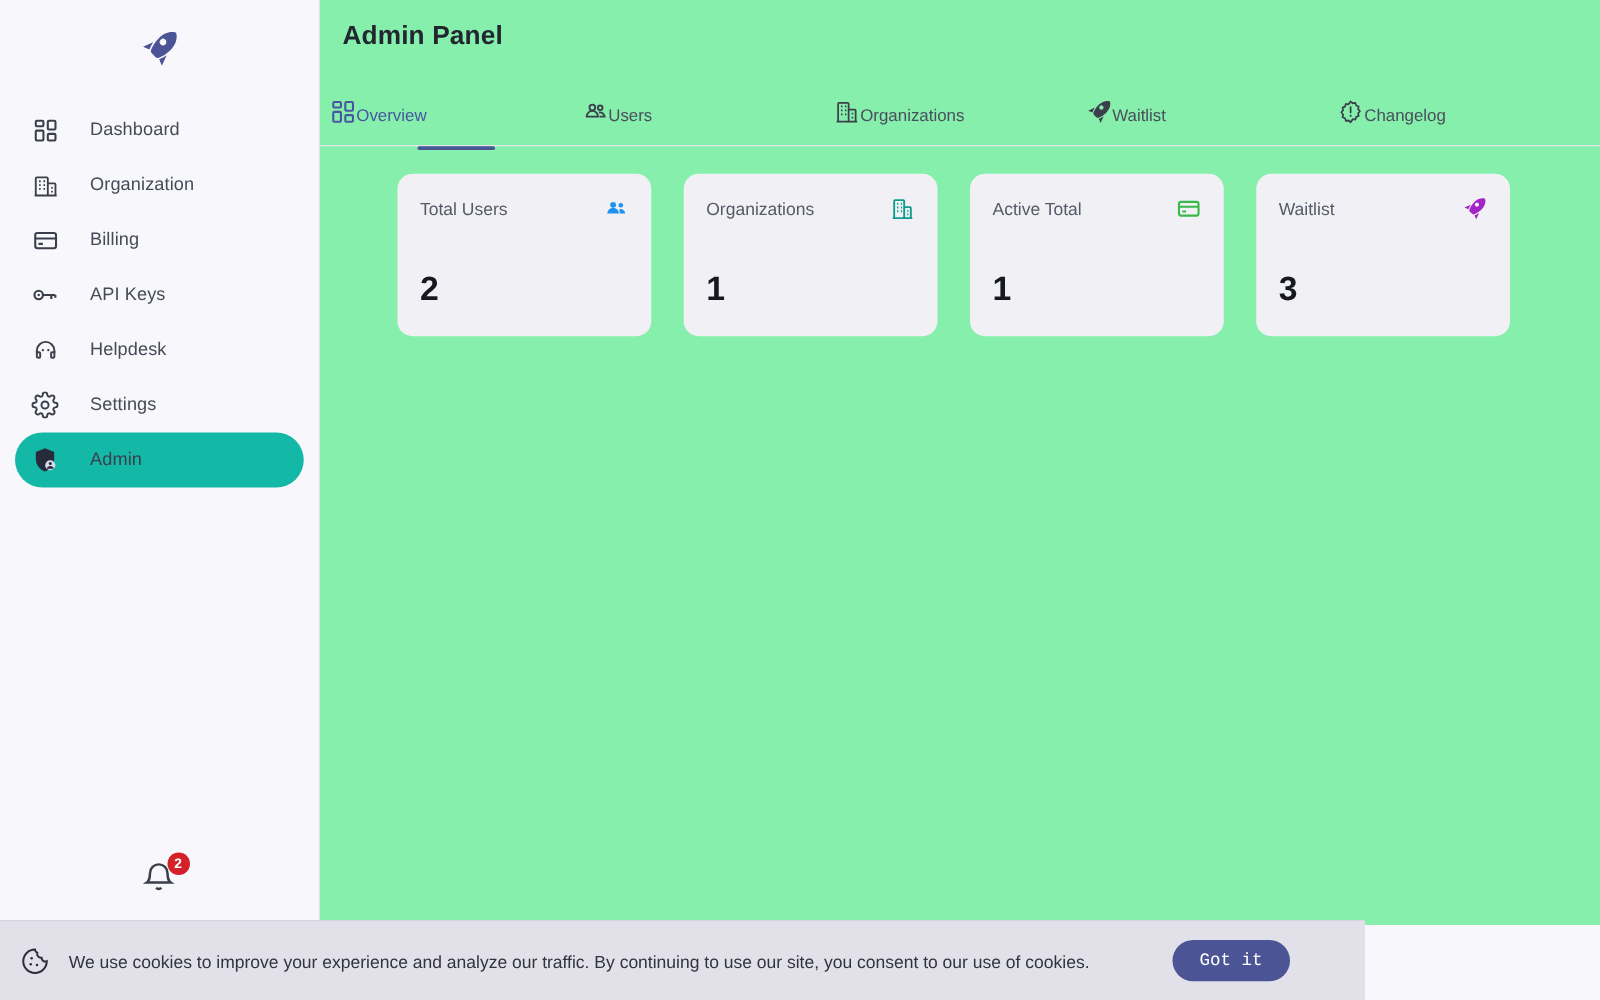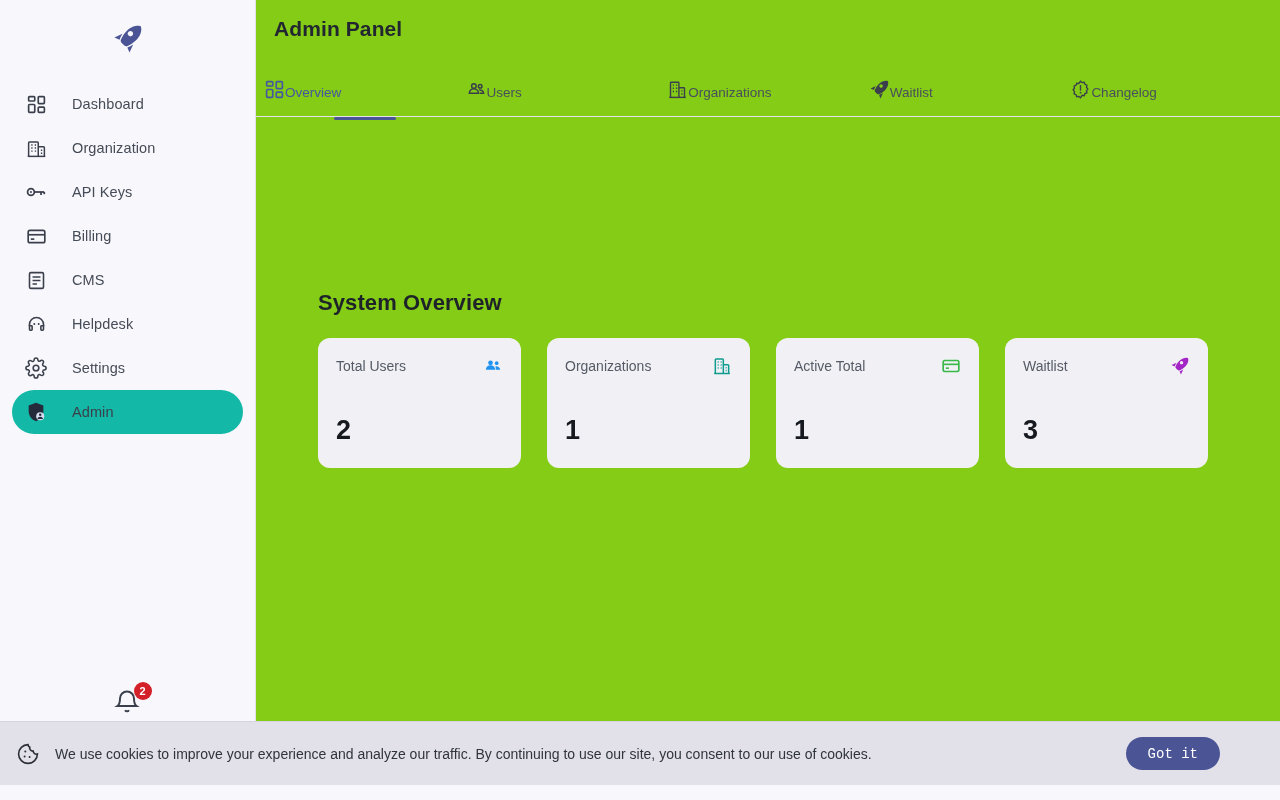--- a/index.html
+++ b/index.html
@@ -69,21 +69,21 @@
     border-radius: 9px;
     font-size: 11px; font-weight: bold;
     display: flex; align-items: center; justify-content: center;
     padding: 0 4px;
     line-height: 1;
   }
 
   
   .main {
     flex: 1 1 auto; height: 740px;
-    background: #84cc16;
+    background: #86efac;
     display: flex; flex-direction: column;
     overflow: hidden;
   }
   .page-title {
     font-size: 21px; font-weight: bold; color: #222630;
     padding: 17px 0 0 18px;
     letter-spacing: 0.1px;
   }
   .tabs {
     display: flex;
@@ -148,22 +148,22 @@
   .card-icon svg { display: block; }
   .card-value {
     margin-top: auto;
     margin-bottom: 24px;
     font-size: 27px; font-weight: bold; color: #16191f;
     line-height: 1;
   }
 
   
   .cookie-banner {
-    position: absolute; left: 0; bottom: 15px;
-    width: 1280px; height: 64px;
+    position: absolute; left: 0; bottom: 0;
+    width: 1092px; height: 64px;
     background: #e2e1e9;
     display: flex; align-items: center;
     padding: 0 20px 0 16px;
     border-top: 1px solid #d6d5df;
   }
   .cookie-icon { width: 24px; height: 24px; flex: 0 0 24px; color: #2c2f38; }
   .cookie-icon svg { display: block; }
   .cookie-text {
     margin-left: 15px;
     font-size: 14px; color: #30343d;
@@ -214,51 +214,42 @@
             <path d="M14 10h6a1 1 0 011 1v10"></path>
             <path d="M2 21h20"></path>
             <path d="M6 8h1.5M10 8h1.5M6 11.5h1.5M10 11.5h1.5M6 15h1.5M10 15h1.5M17 14h1.5M17 17.5h1.5"></path>
           </svg>
         </span>
         <span class="nav-label">Organization</span>
       </div>
 
       <div class="nav-item">
         <span class="nav-icon">
+          <svg viewBox="0 0 24 24" width="21" height="21" fill="none" stroke="currentColor" stroke-width="1.9">
+            <rect x="2.5" y="5" width="19" height="14" rx="2"></rect>
+            <path d="M2.5 10h19"></path>
+            <path d="M5.5 15h4"></path>
+          </svg>
+        </span>
+        <span class="nav-label">Billing</span>
+      </div>
+
+      <div class="nav-item">
+        <span class="nav-icon">
           <svg viewBox="0 0 24 24" width="22" height="22" fill="none" stroke="currentColor" stroke-width="1.9">
             <circle cx="6.5" cy="12" r="3.7"></circle>
             <circle cx="6.5" cy="12" r="1.1" fill="currentColor" stroke="none"></circle>
             <path d="M10.2 12H21"></path>
             <path d="M17.5 12v3.4"></path>
             <path d="M21 12v2.4"></path>
           </svg>
         </span>
         <span class="nav-label">API Keys</span>
       </div>
 
-      <div class="nav-item">
-        <span class="nav-icon">
-          <svg viewBox="0 0 24 24" width="21" height="21" fill="none" stroke="currentColor" stroke-width="1.9">
-            <rect x="2.5" y="5" width="19" height="14" rx="2"></rect>
-            <path d="M2.5 10h19"></path>
-            <path d="M5.5 15h4"></path>
-          </svg>
-        </span>
-        <span class="nav-label">Billing</span>
-      </div>
-
-      <div class="nav-item">
-        <span class="nav-icon">
-          <svg viewBox="0 0 24 24" width="21" height="21" fill="none" stroke="currentColor" stroke-width="1.8">
-            <rect x="4" y="3" width="16" height="18" rx="1.6"></rect>
-            <path d="M7.5 8h9M7.5 12h9M7.5 16h5"></path>
-          </svg>
-        </span>
-        <span class="nav-label">CMS</span>
-      </div>
 
       <div class="nav-item">
         <span class="nav-icon">
           <svg viewBox="0 0 24 24" width="21" height="21" fill="none" stroke="currentColor" stroke-width="1.8">
             <path d="M4 14v-2a8 8 0 0116 0v2"></path>
             <path d="M4 13.5h2.2a.8.8 0 01.8.8v3.4a.8.8 0 01-.8.8H5.2A1.2 1.2 0 014 17.3z"></path>
             <path d="M20 13.5h-2.2a.8.8 0 00-.8.8v3.4a.8.8 0 00.8.8h1.2a1.2 1.2 0 001-1.2z"></path>
             <path d="M9.5 11.5h.01M14.5 11.5h.01" stroke-linecap="round" stroke-width="2.2"></path>
           </svg>
         </span>
@@ -362,21 +353,20 @@
             <path d="M12 15.6h.01" stroke-linecap="round" stroke-width="2"></path>
           </svg>
         </span>
         <span class="tab-label">Changelog</span>
       </div>
 
     </div>
 
     <div class="content">
 
-      <h2 class="section-title">System Overview</h2>
 
       <div class="cards">
 
         <div class="card">
           <div class="card-top">
             <span class="card-label">Total Users</span>
             <span class="card-icon">
               <svg viewBox="0 0 24 24" width="20" height="20" fill="#1e92f0">
                 <circle cx="9" cy="8.2" r="2.8"></circle>
                 <circle cx="16.4" cy="8.6" r="2.2"></circle>

